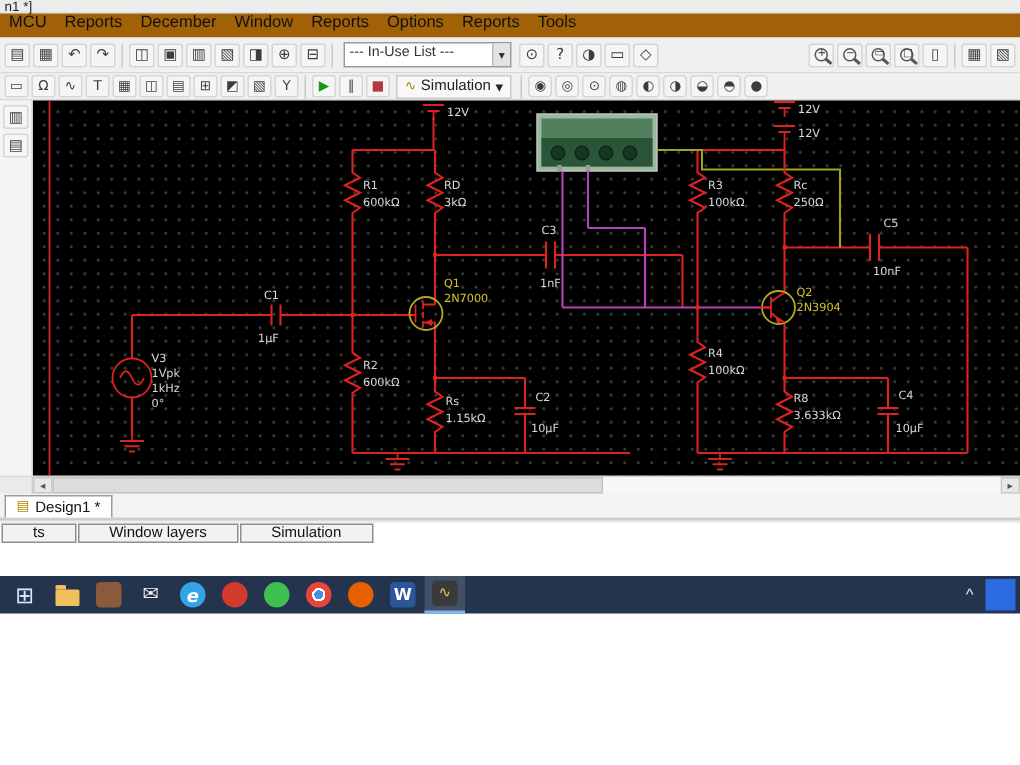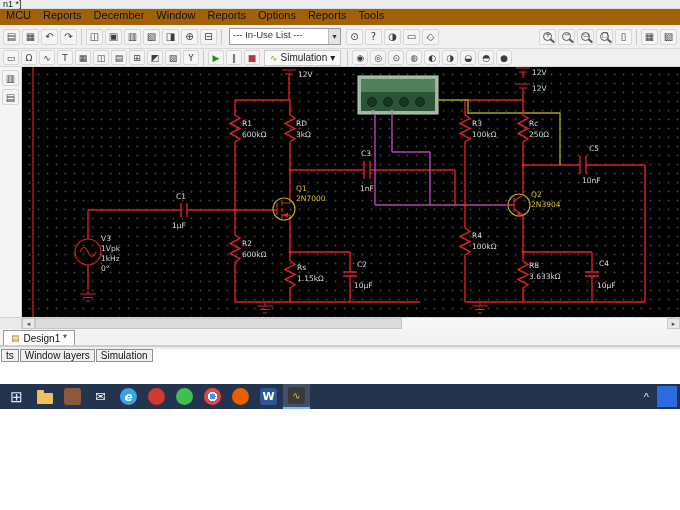--- a/index.html
+++ b/index.html
@@ -42,21 +42,21 @@
 .corner{width:22px;height:100%;background:#eaeaea;border-right:1px solid #d0d0d0}
 .sbtn{width:13px;height:11px;font-size:7px;display:flex;align-items:center;justify-content:center;background:#e8e8e8;border:1px solid #c8c8c8;color:#555}
 .track{flex:1;height:11px;background:#f7f7f7;position:relative}
 .thumb{position:absolute;left:0;top:0;height:100%;width:58%;background:#dcdcdc;border:1px solid #c4c4c4}
 .tabrow{height:17px;background:#f3f3f3;border-bottom:1px solid #cfcfcf;display:flex;align-items:flex-end;padding-left:3px}
 .dtab{display:flex;align-items:center;gap:4px;height:15px;padding:0 7px;background:#fff;border:1px solid #9b9b9b;border-bottom:none;font-size:10px}
 .dtab .ticon{color:#b08900;font-size:9px;font-family:"DejaVu Sans",sans-serif}
 .sheetview{height:101px;background:#fff;border-top:2px solid #d0d0d0;font-size:11px;padding:6px 4px}
 .thinbar{height:3px;background:#ededed;border-top:1px solid #ccc}
 .bottomtabs{height:14px;display:flex;gap:1px;padding-left:1px;background:#fff}
-.btab{font-size:10px;padding:0 4px;border:1px solid #8f8f8f;background:#f2f2f2;height:13px;line-height:12px}
+.btab{font-size:10px;padding:0 20px;border:1px solid #8f8f8f;background:#f2f2f2;height:13px;line-height:12px}
 .filler{height:21px;background:#fff}
 .taskbar{height:25px;background:#24344e;display:flex;align-items:center;padding:0 3px;gap:1px}
 .task{width:27px;height:25px;display:flex;align-items:center;justify-content:center}
 .task.active{background:rgba(255,255,255,.14);border-bottom:2px solid #7ab8f5}
 .ticn{width:17px;height:17px;display:flex;align-items:center;justify-content:center;font-size:11px;color:#fff;font-family:"DejaVu Sans",sans-serif}
 .start{color:#d7e8f8;font-size:15px}
 .folder{width:16px;height:11px;background:#f0c05c;border-radius:1px;position:relative;margin-top:4px}
 .folder:before{content:"";position:absolute;top:-3px;left:0;width:7px;height:3px;background:#f0c05c;border-radius:1px 1px 0 0}
 .sq{border-radius:3px}
 .ci{border-radius:50%}

